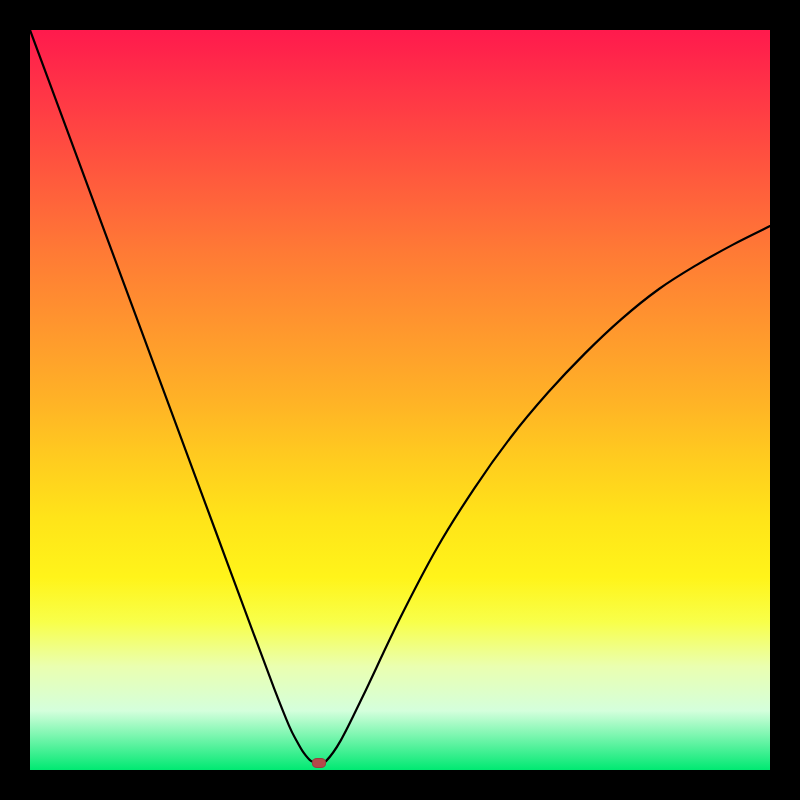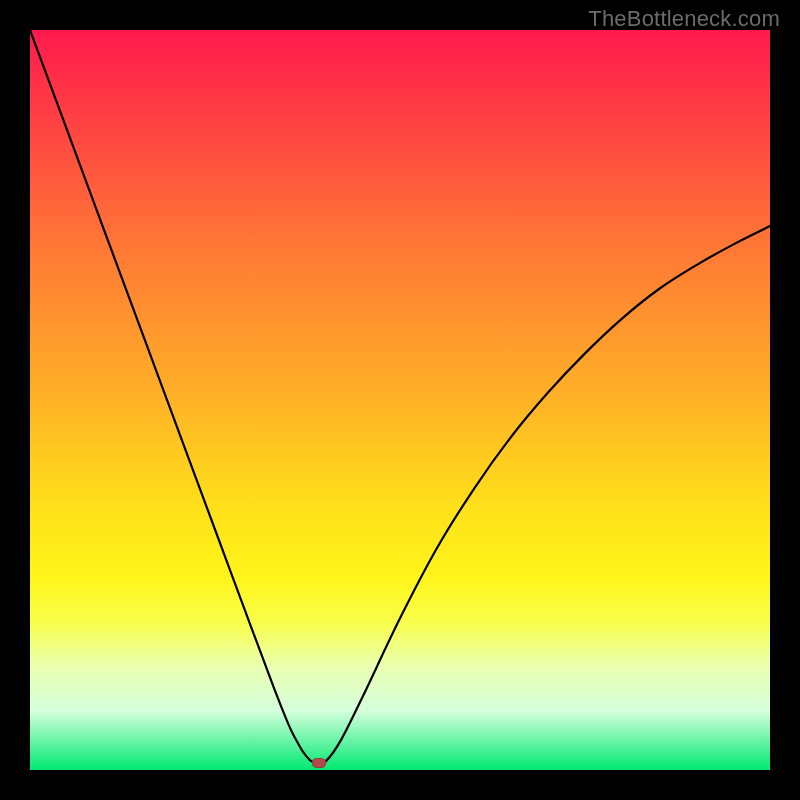--- a/index.html
+++ b/index.html
@@ -55,20 +55,19 @@
     background: #b24a4a;
     box-shadow: inset 0 0 0 1px rgba(0,0,0,0.15);
     transform: translate(-50%, -50%);
     z-index: 5;
   }
 </style>
 </head>
 <body>
 
 <div class="frame">
-  <div class="watermark">TheBottleneck.com</div>
   <div class="plot-area">
     <svg class="curve" viewBox="0 0 740 740" preserveAspectRatio="none">
       <path id="curve-path" fill="none" stroke="#000" stroke-width="2.2" stroke-linecap="round" stroke-linejoin="round" d="M 0.00 0.00 C 6.17 16.65, 24.67 66.60, 37.00 99.90 C 49.33 133.20, 61.67 166.50, 74.00 199.80 C 86.33 233.10, 98.67 266.40, 111.00 299.70 C 123.33 333.00, 135.67 366.30, 148.00 399.60 C 160.33 432.90, 172.67 466.20, 185.00 499.50 C 197.33 532.80, 212.13 572.88, 222.00 599.40 C 231.87 625.92, 238.03 642.57, 244.20 658.60 C 250.37 674.63, 255.30 686.97, 259.00 695.60 C 262.70 704.23, 263.93 705.84, 266.40 710.40 C 268.87 714.96, 271.33 719.53, 273.80 722.98 C 276.27 726.43, 278.73 729.52, 281.20 731.12 C 283.67 732.72, 286.13 732.60, 288.60 732.60 C 291.07 732.60, 292.30 734.82, 296.00 731.12 C 299.70 727.42, 304.63 721.25, 310.80 710.40 C 316.97 699.55, 323.13 686.35, 333.00 666.00 C 342.87 645.65, 357.67 612.97, 370.00 588.30 C 382.33 563.63, 394.67 539.58, 407.00 518.00 C 419.33 496.42, 431.67 477.30, 444.00 458.80 C 456.33 440.30, 468.67 423.03, 481.00 407.00 C 493.33 390.97, 505.67 376.54, 518.00 362.60 C 530.33 348.66, 542.67 335.71, 555.00 323.38 C 567.33 311.05, 579.67 299.33, 592.00 288.60 C 604.33 277.87, 616.67 267.88, 629.00 259.00 C 641.33 250.12, 653.67 242.72, 666.00 235.32 C 678.33 227.92, 690.67 221.14, 703.00 214.60 C 715.33 208.06, 733.83 199.18, 740.00 196.10"></path>
     </svg>
     <div id="marker" class="marker" style="left: 288.6px; top: 732.6px; background: rgb(178, 74, 74);"></div>
   </div>
 </div>
 
 </body></html>

